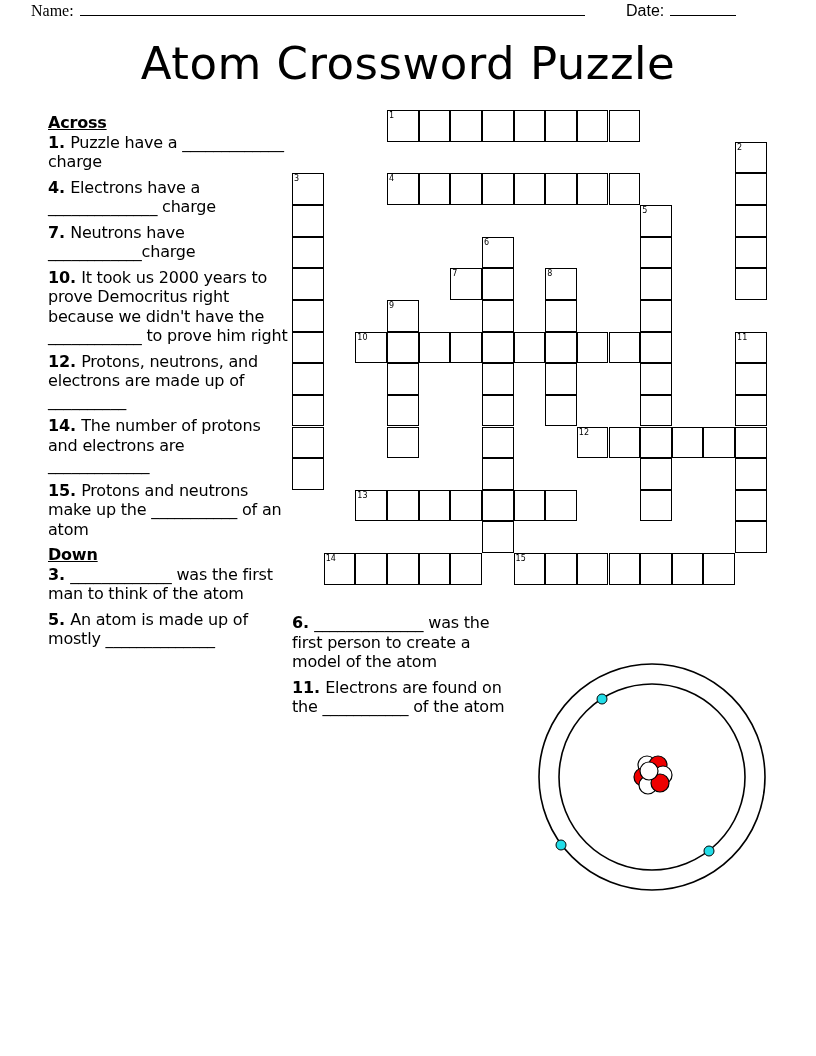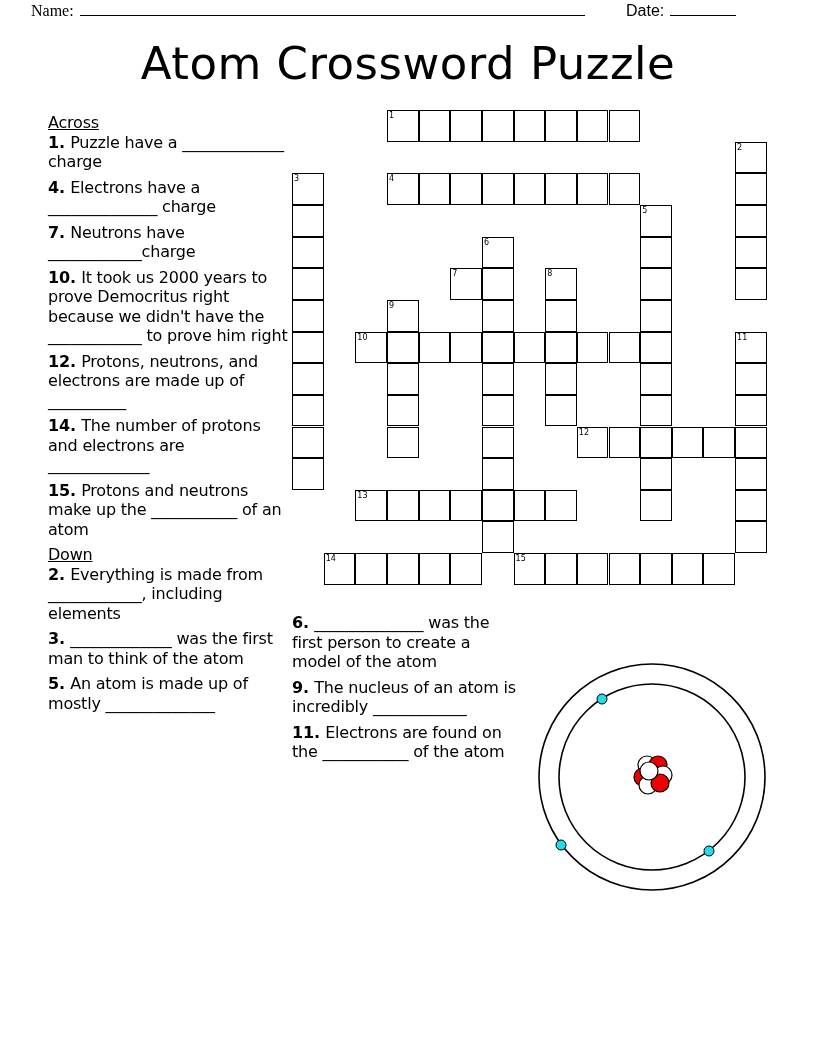--- a/index.html
+++ b/index.html
@@ -5,21 +5,21 @@
   html, body { margin: 0; padding: 0; background: #ffffff; }
   body { width: 816px; height: 1056px; position: relative; overflow: hidden; font-family: "DejaVu Sans", sans-serif; color: #000; }
   .hdr { position: absolute; top: 0; font-family: "Liberation Sans", sans-serif; font-size: 16px; line-height: 20px; }
   .hdr .line { display: inline-block; border-bottom: 1px solid #000; height: 15px; vertical-align: baseline; margin-left: 6px; }
   #name-row { left: 31px; font-family: Liberation Serif, serif; }
   #date-row { left: 626px; }
   #title { position: absolute; top: 36px; left: 0; width: 816px; text-align: center; font-family: "DejaVu Sans", sans-serif; font-size: 45px; line-height: 56px; letter-spacing: 0.5px; }
   .col { position: absolute; font-family: "DejaVu Sans", sans-serif; font-size: 16px; line-height: 19.5px; letter-spacing: -0.2px; }
   #left-col { left: 48px; top: 113px; width: 240px; }
   #right-col { left: 292px; top: 613px; width: 230px; }
-  .section-head { font-weight: normal; text-decoration: underline; margin-bottom: 0px; }
+  .section-head { font-weight: bold; text-decoration: underline; margin-bottom: 0px; }
   .clue { margin-bottom: 6px; }
   .clue .num { font-weight: bold; }
   #grid { position: absolute; left: 0; top: 0; width: 816px; height: 600px; pointer-events: none; }
   .cell { position: absolute; width: 31.65px; height: 31.65px; box-sizing: border-box; border: 1.4px solid #000; background: #fff; pointer-events: auto; }
   .cell .cnum { position: absolute; left: 1px; top: 0px; font-family: "DejaVu Sans", sans-serif; font-size: 8px; line-height: 9px; }
   #atom { position: absolute; left: 530px; top: 655px; width: 250px; height: 250px; }
 </style>
 </head>
 <body>
 
@@ -38,30 +38,28 @@
       <div class="clue"><span class="num">1</span><span class="num">. </span><span>Puzzle have a _____________ charge</span></div>
       <div class="clue"><span class="num">4</span><span class="num">. </span><span>Electrons have a ______________ charge</span></div>
       <div class="clue"><span class="num">7</span><span class="num">. </span><span>Neutrons have ____________charge</span></div>
       <div class="clue"><span class="num">10</span><span class="num">. </span><span>It took us 2000 years to prove Democritus right because we didn't have the ____________ to prove him right</span></div>
       <div class="clue"><span class="num">12</span><span class="num">. </span><span>Protons, neutrons, and electrons are made up of __________</span></div>
       <div class="clue"><span class="num">14</span><span class="num">. </span><span>The number of protons and electrons are _____________</span></div>
       <div class="clue"><span class="num">15</span><span class="num">. </span><span>Protons and neutrons make up the ___________ of an atom</span></div>
     </div>
   <div class="section-head">Down</div>
   <div id="down-list-a">
-      <div class="clue"><span class="num">2</span><span class="num">. </span><span>Everything is made from ____________, including elements</span></div>
       <div class="clue"><span class="num">3</span><span class="num">. </span><span>_____________ was the first man to think of the atom</span></div>
       <div class="clue"><span class="num">5</span><span class="num">. </span><span>An atom is made up of mostly ______________</span></div>
     </div>
 </div>
 
 <div class="col" id="right-col">
   <div id="down-list-b">
       <div class="clue"><span class="num">6</span><span class="num">. </span><span>______________ was the first person to create a model of the atom</span></div>
-      <div class="clue"><span class="num">9</span><span class="num">. </span><span>The nucleus of an atom is incredibly ____________</span></div>
       <div class="clue"><span class="num">11</span><span class="num">. </span><span>Electrons are found on the ___________ of the atom</span></div>
     </div>
 </div>
 
 <div id="grid">
     <div class="cell" style="left: 386.95px; top: 110px;">
       <span class="cnum">1</span>
     </div>
     <div class="cell" style="left: 418.6px; top: 110px;"></div>
     <div class="cell" style="left: 450.25px; top: 110px;"></div>

